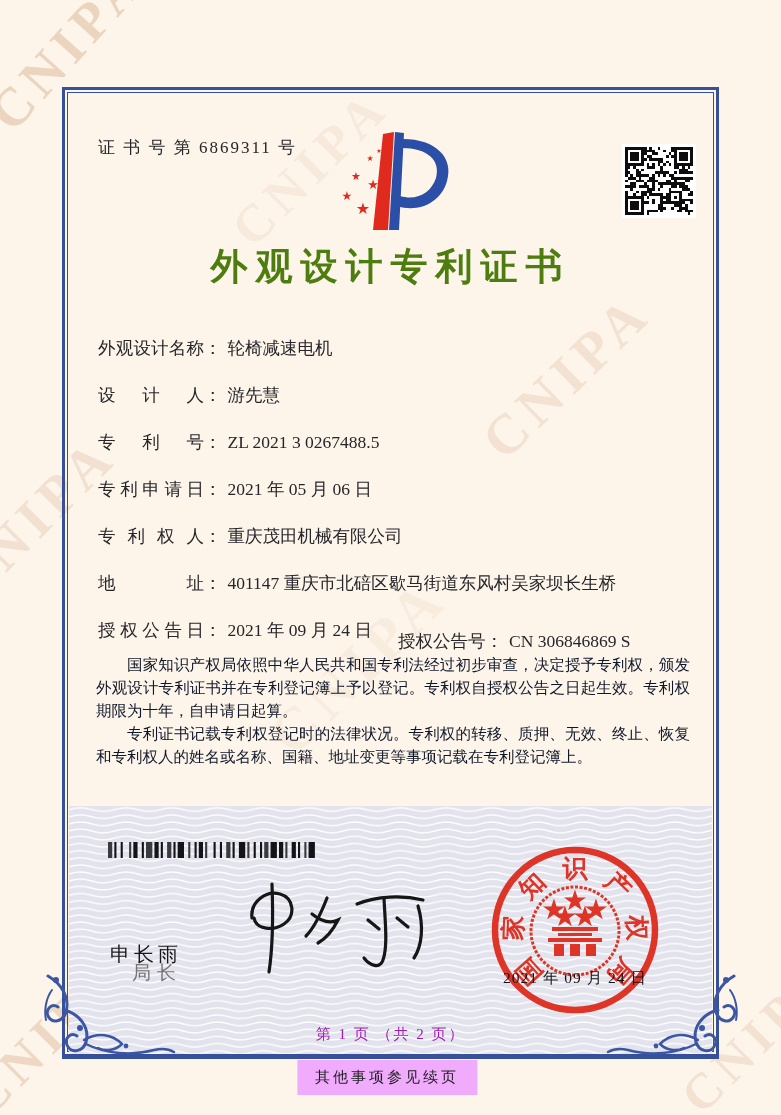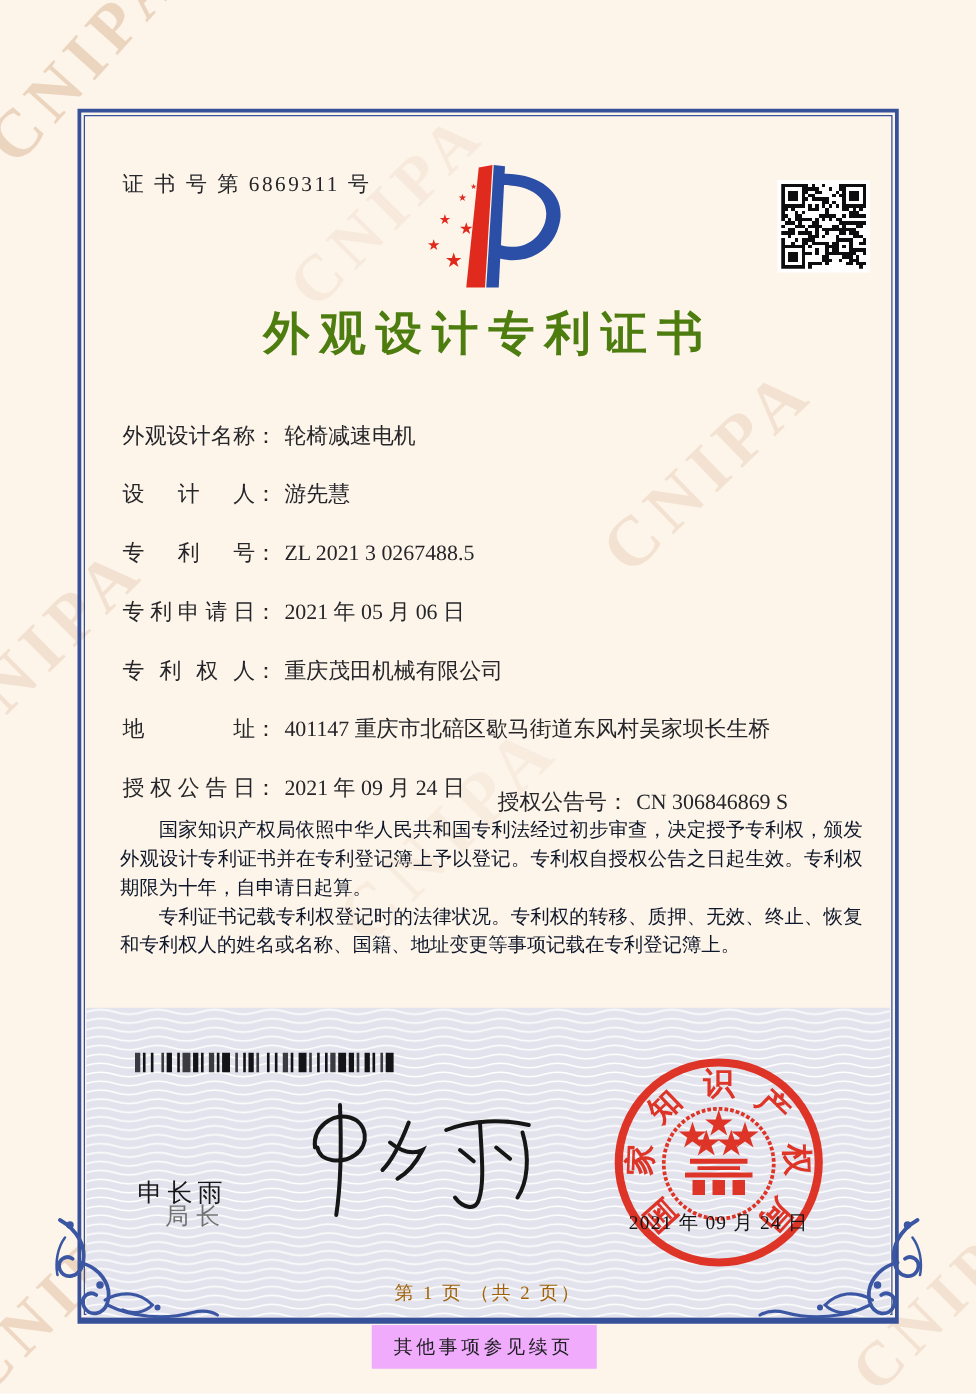--- a/index.html
+++ b/index.html
@@ -51,21 +51,21 @@
   .barcode svg{display:block;width:100%;height:100%;}
   .signer-title{position:absolute;left:112px;top:960px;font-size:19px;letter-spacing:6px;z-index:2;color:#737373;margin-left:20px;}
   .signer-name{position:absolute;left:110px;top:941px;font-size:20px;letter-spacing:4px;z-index:2;color:#17171a;}
   .signature{position:absolute;left:232px;top:876px;width:205px;height:102px;z-index:3;}
   .seal{position:absolute;left:488px;top:843px;width:174px;height:174px;z-index:3;opacity:.94;}
   .seal-char{font-size:25px;font-weight:bold;fill:#dd2a1b;text-anchor:middle;
              dominant-baseline:central;font-family:"Liberation Serif",serif;}
   .seal-date{position:absolute;left:486px;top:968px;width:178px;text-align:center;
              font-size:15.5px;color:#141414;letter-spacing:1px;z-index:4;}
   .page-info{position:absolute;left:0;right:0;top:1025px;text-align:center;
-             font-size:15px;letter-spacing:2px;z-index:2;color:#a16207;}
+             font-size:15px;letter-spacing:2px;z-index:2;color:#a21caf;}
   .ornament{position:absolute;width:140px;height:96px;z-index:4;}
   .orn-left{left:36px;top:970px;}
   .orn-right{left:606px;top:970px;transform:scaleX(-1);}
   .note{position:absolute;left:50%;top:1060px;transform:translateX(-52%);
         background:#f0abfc;padding:8px 18px;font-size:15px;letter-spacing:3px;
         z-index:2;white-space:nowrap;color:#1d1d20;}
 </style>
 </head>
 <body>
 

